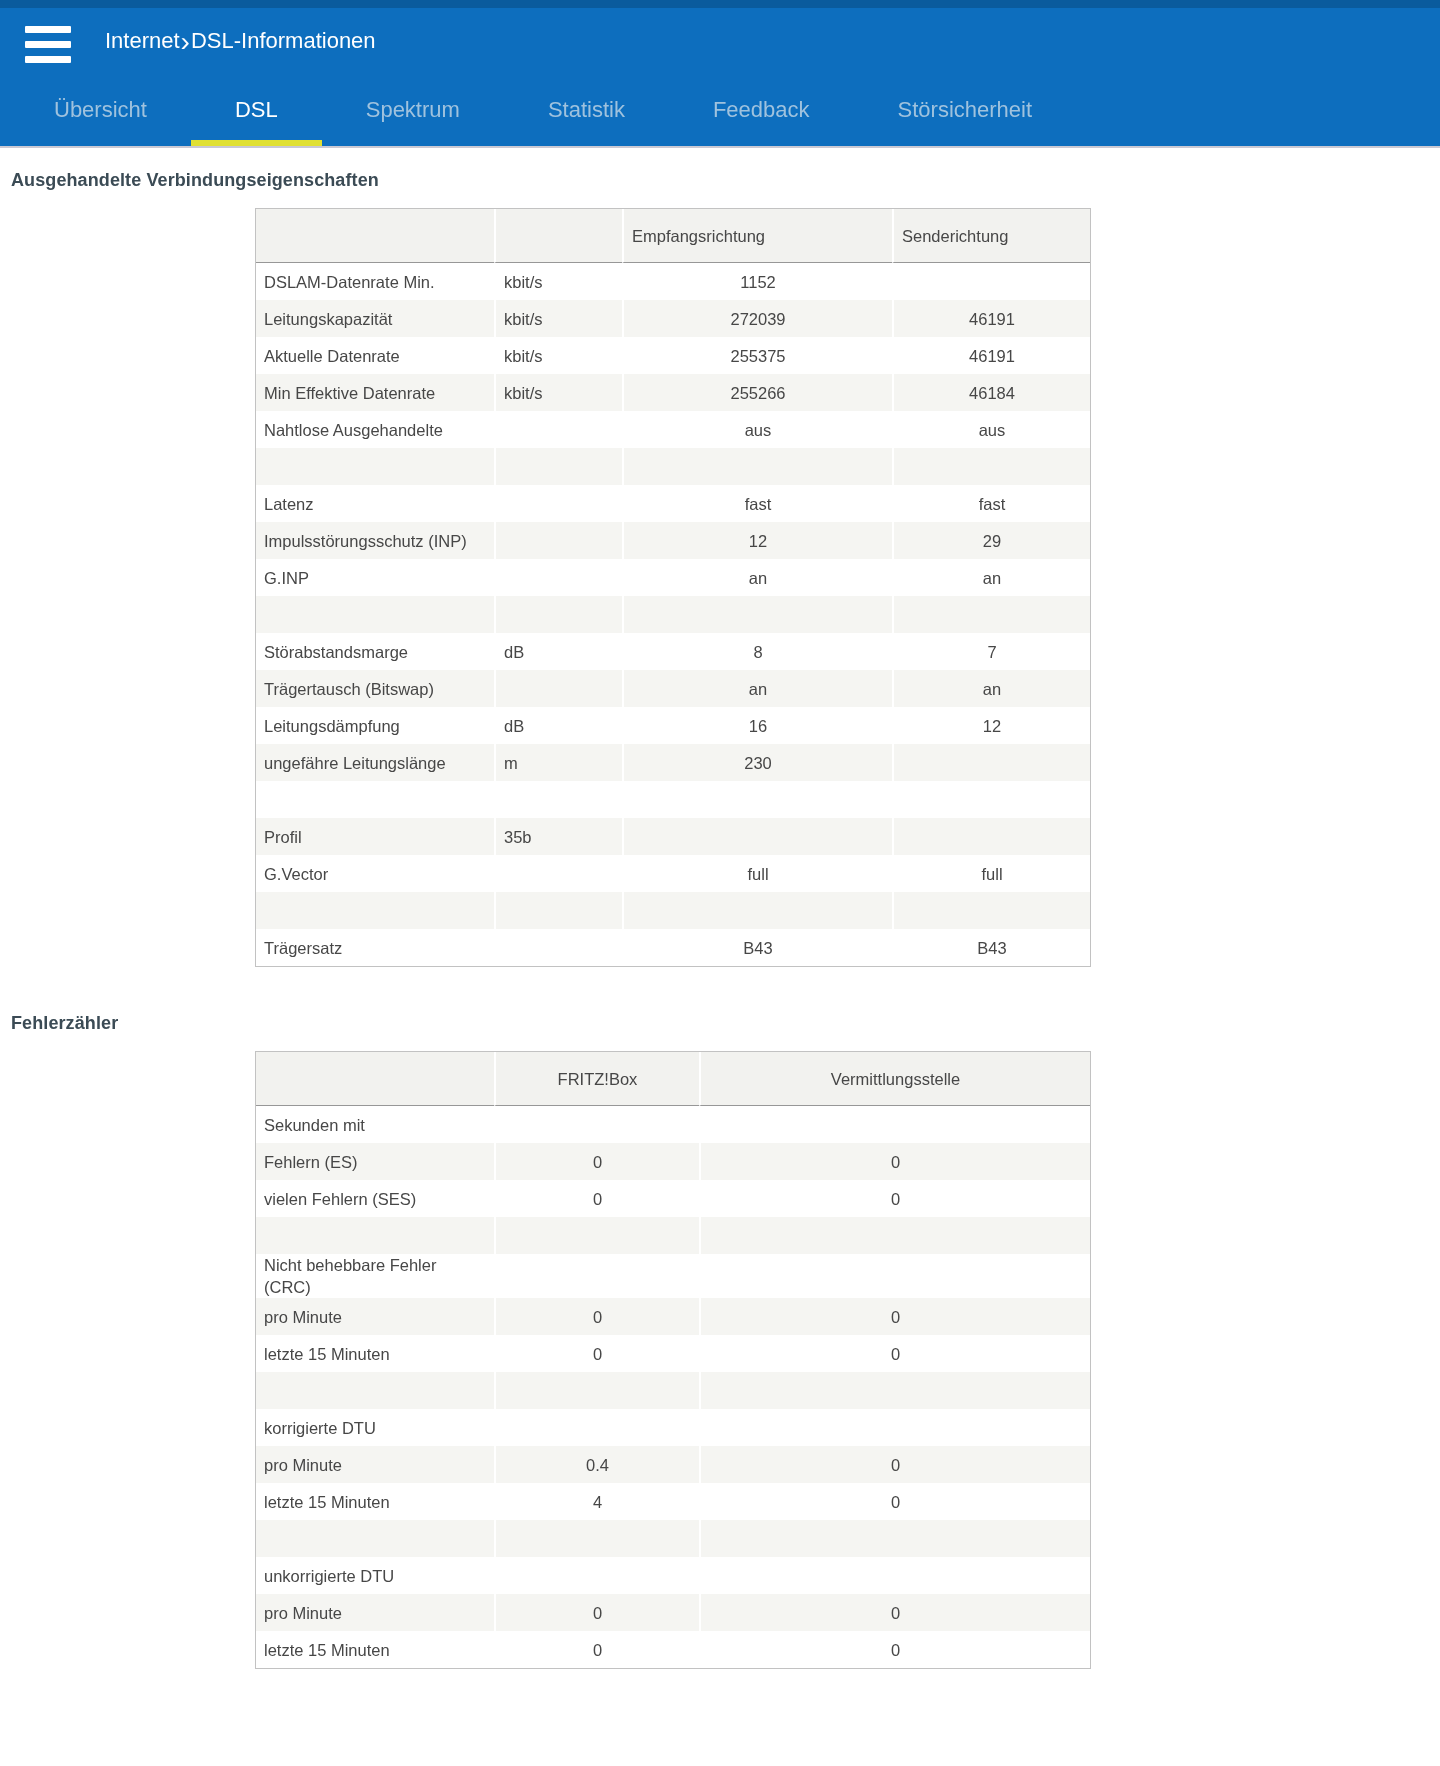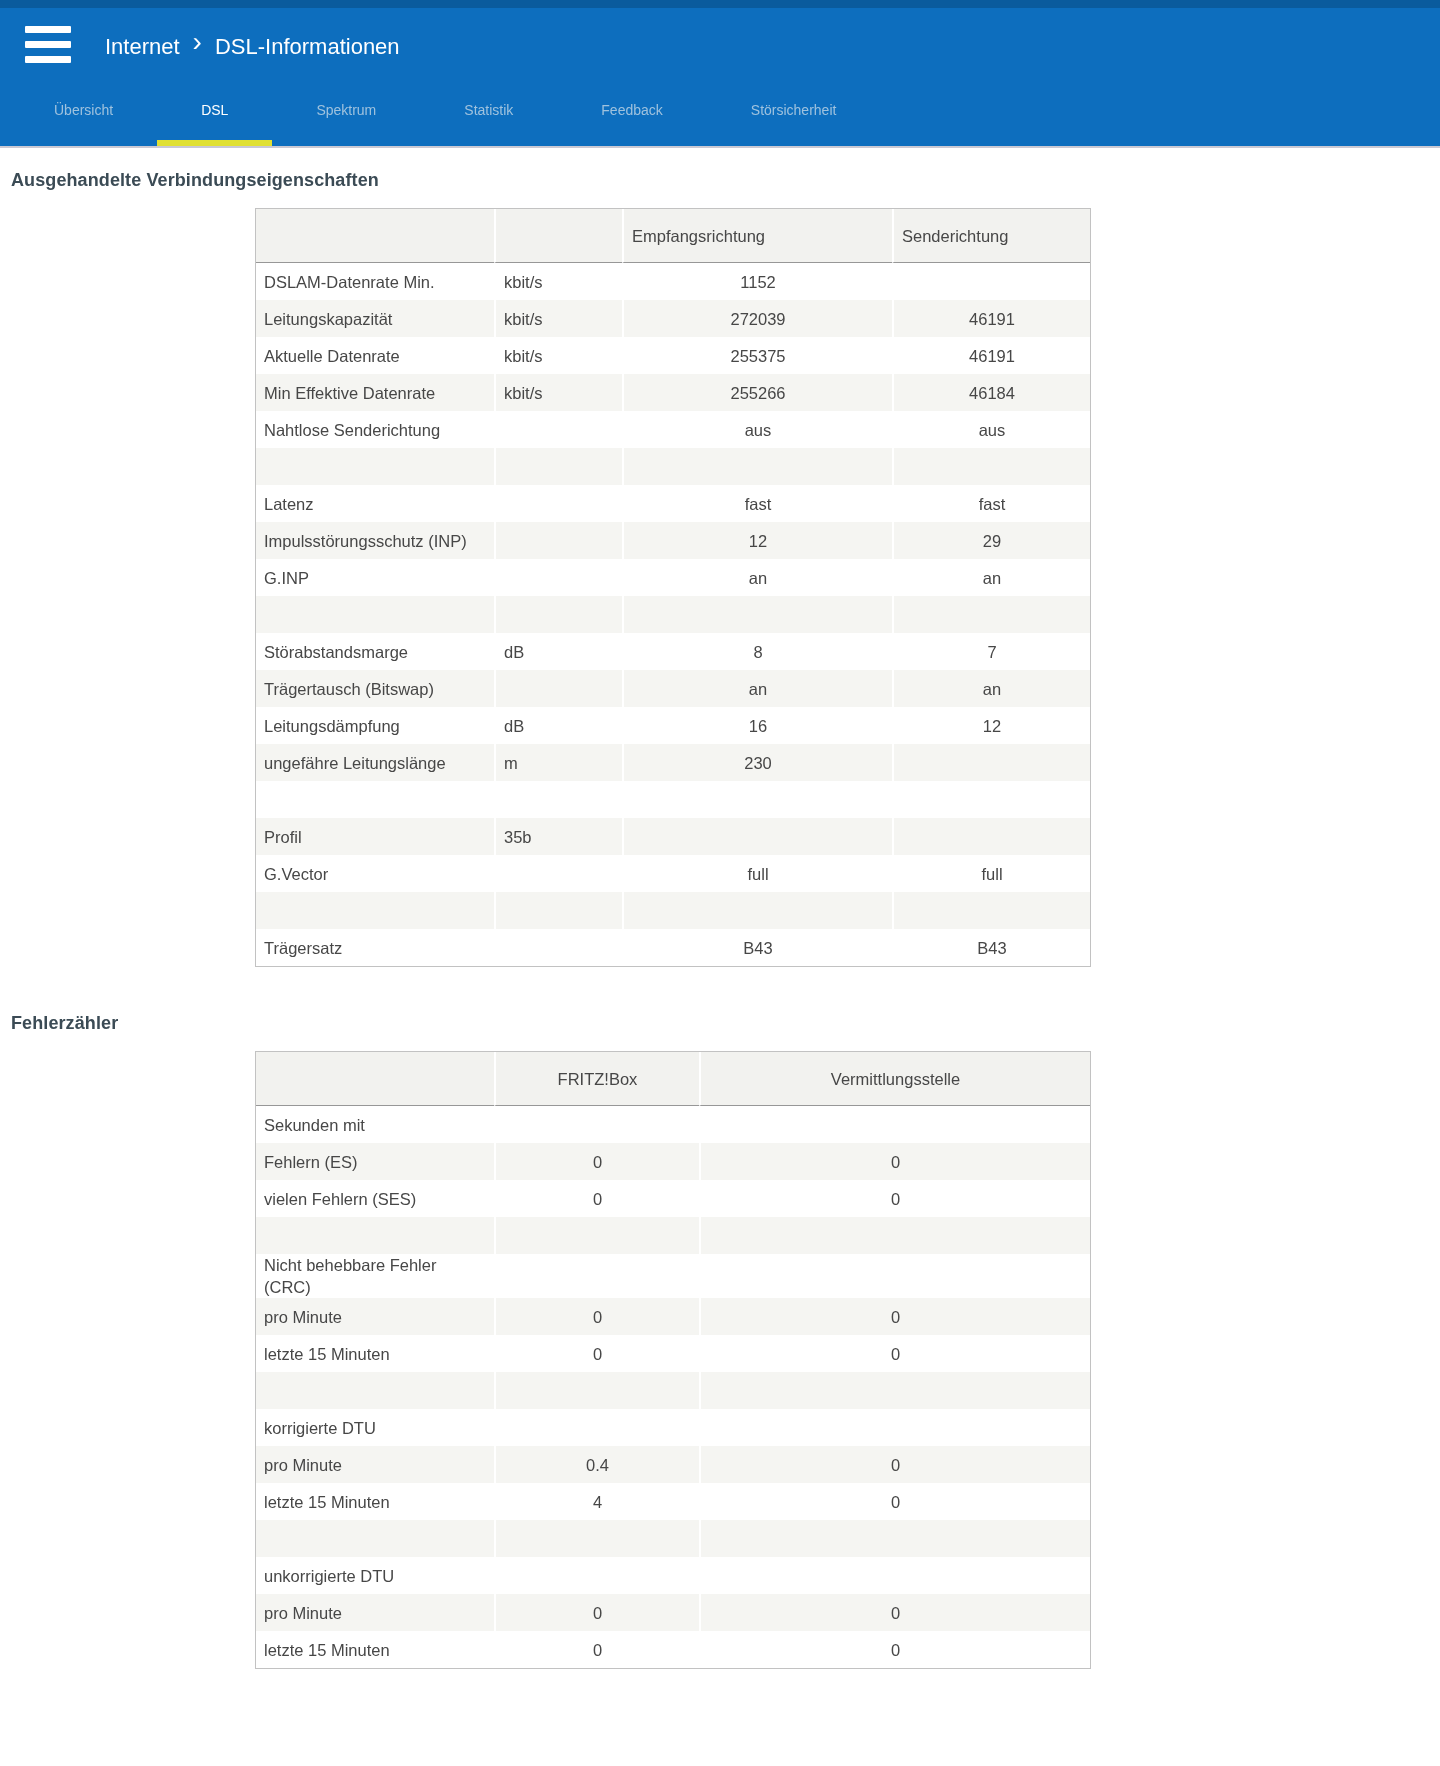--- a/index.html
+++ b/index.html
@@ -23,28 +23,28 @@
 
   
   .app-header { background: var(--blue); border-bottom: 2px solid #c9c9d4; }
   .top-strip { height: 8px; background: var(--blue-dark); }
   .header-main { display: flex; align-items: center; height: 72px; padding-left: 25px; }
   .hamburger {
     background: none; border: none; padding: 0; margin: 0;
     width: 46px; display: flex; flex-direction: column; gap: 8px; cursor: pointer;
   }
   .hamburger .bar { height: 7px; background: #ffffff; border-radius: 1px; }
-  .breadcrumb { margin-left: 34px; color: #ffffff; font-size: 22px; display: flex; align-items: flex-end; gap: 13px; }
+  .breadcrumb { margin-left: 34px; color: #ffffff; font-size: 22px; display: flex; align-items: flex-start; gap: 1px; }
   .breadcrumb .crumb { cursor: pointer; }
   .chev { font-size: 28px; font-weight: 300; line-height: 1; padding-bottom: 4px; }
 
   .tabs { display: flex; height: 66px; padding-left: 10px; }
   .tab {
     display: flex; align-items: center; padding: 0 44px;
-    color: var(--tab-inactive); font-size: 14px;
+    color: var(--tab-inactive); font-size: 22px;
     border-bottom: 6px solid transparent; cursor: pointer; user-select: none;
   }
   .tab.active { color: #ffffff; border-bottom-color: var(--underline); }
 
   
   h2.section-title {
     font-size: 18px; font-weight: 700; color: var(--title);
     margin: 22px 0 17px 11px; letter-spacing: 0.1px;
   }
   section:nth-of-type(2) h2.section-title { margin-top: 46px; }
@@ -132,21 +132,21 @@
             <td class="a-right">255375</td>
             <td class="a-right">46191</td>
           </tr>
           <tr>
             <td class="">Min Effektive Datenrate</td>
             <td class="">kbit/s</td>
             <td class="a-right">255266</td>
             <td class="a-right">46184</td>
           </tr>
           <tr>
-            <td class="">Nahtlose Senderichtung</td>
+            <td class="">Nahtlose Ausgehandelte</td>
             <td class=""></td>
             <td class="a-right">aus</td>
             <td class="a-right">aus</td>
           </tr>
           <tr>
             <td class=""></td>
             <td class=""></td>
             <td class="a-right"></td>
             <td class="a-right"></td>
           </tr>

